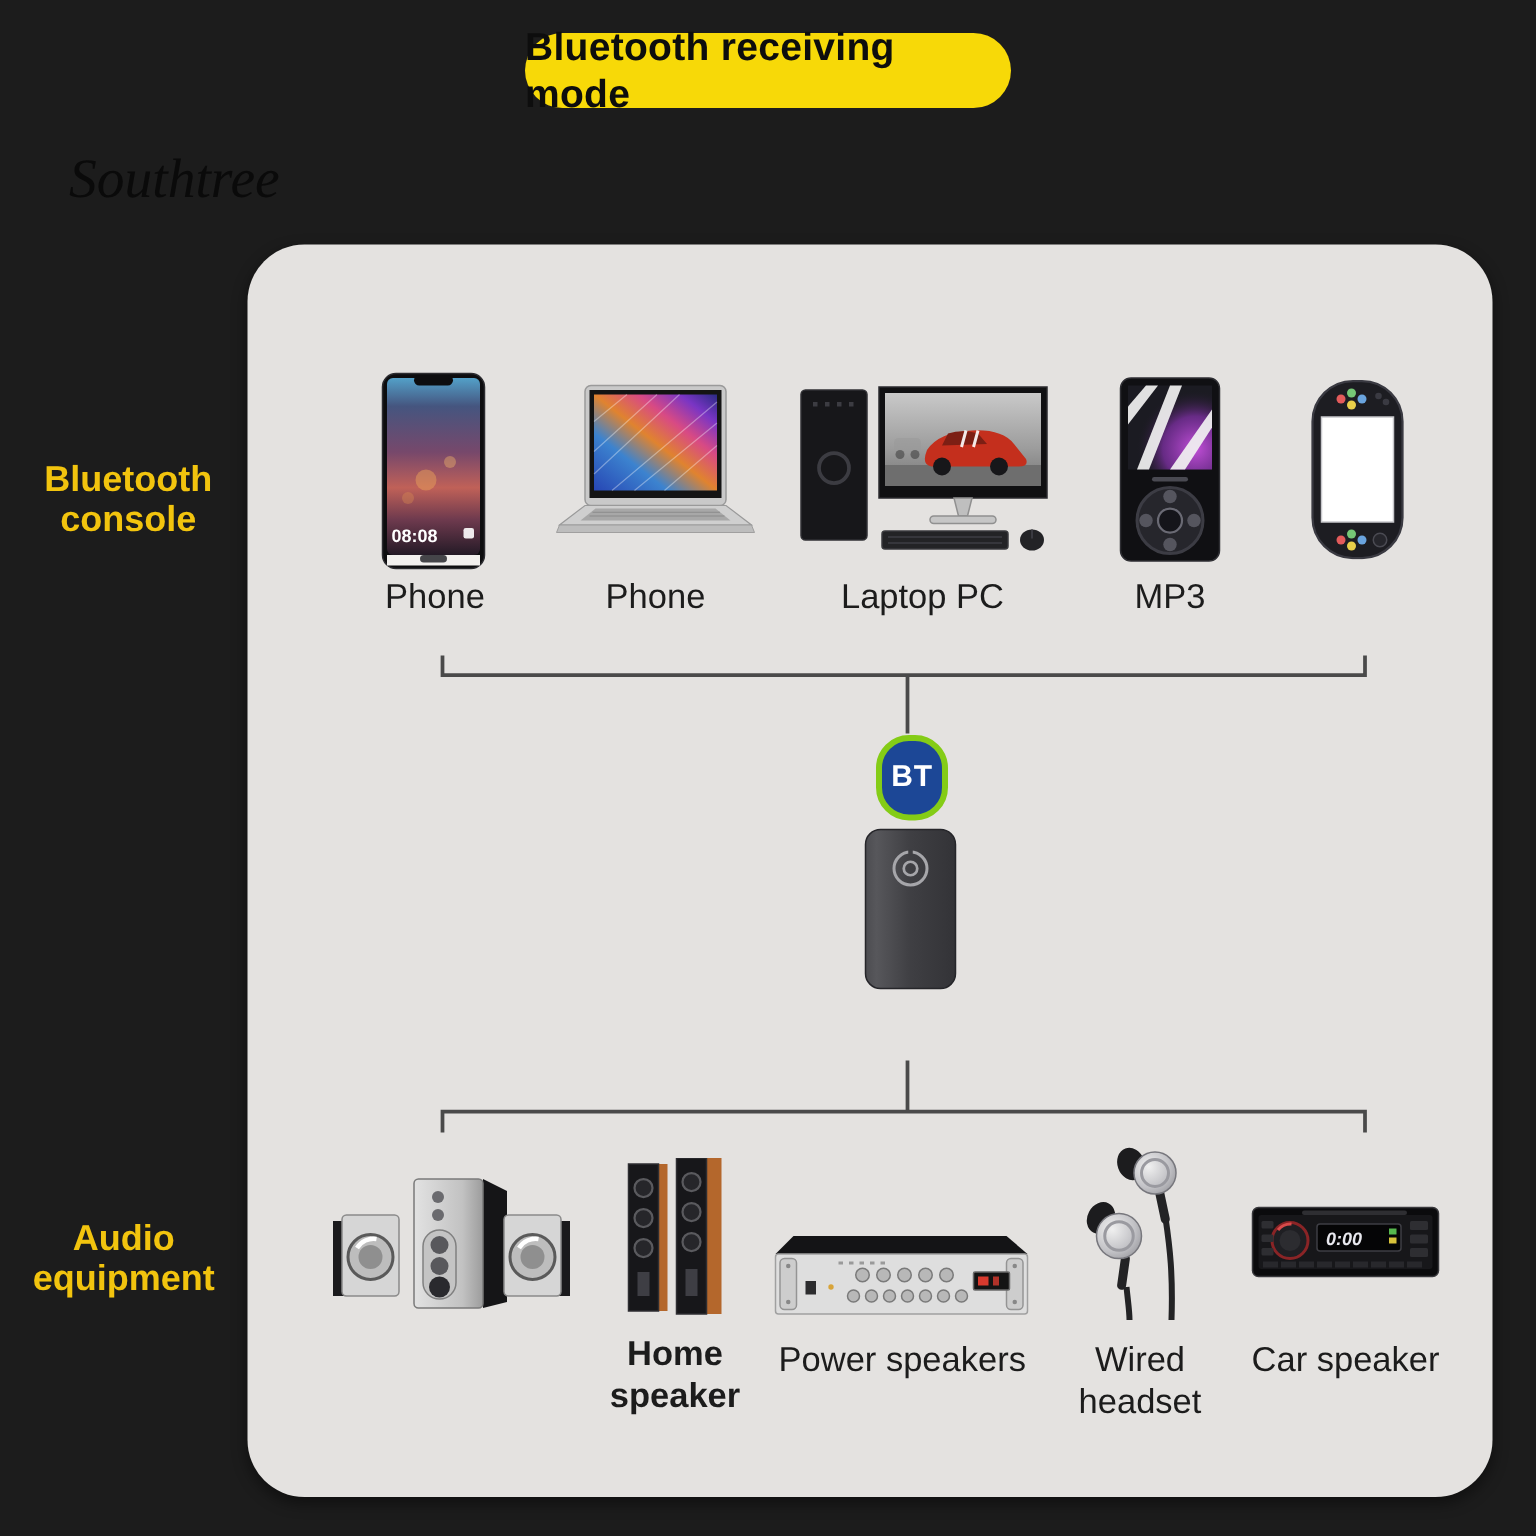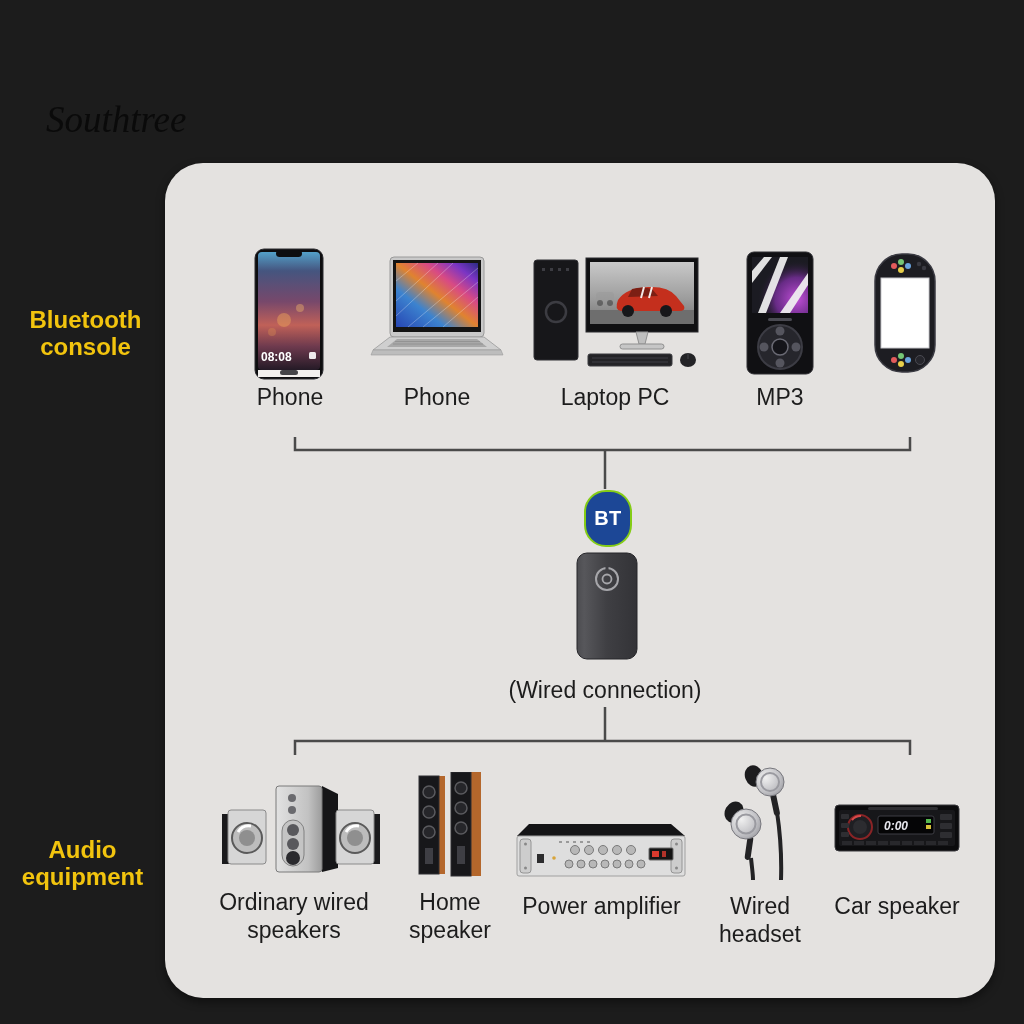--- a/index.html
+++ b/index.html
@@ -8,34 +8,37 @@
   .banner{position:absolute;left:350px;top:22px;width:324px;height:50px;background:#f7d908;
           border-radius:26px;display:flex;align-items:center;justify-content:center;
           font-weight:bold;font-size:26px;color:#0d0d0d;letter-spacing:0.2px;}
   .watermark{position:absolute;left:46px;top:98px;font-family:"Liberation Serif",serif;
              font-style:italic;font-size:37px;color:#0a0a0a;}
   .panel{position:absolute;left:165px;top:163px;width:830px;height:835px;background:#e4e2e0;
          border-radius:38px;box-shadow:0 4px 10px rgba(0,0,0,0.45);}
   .side-label{position:absolute;width:155px;text-align:center;font-weight:bold;font-size:24px;
               line-height:27px;color:#f2c40e;}
   .side-label.top{left:8px;top:306px;}
-  .side-label.bottom{left:5px;top:812px;margin-top:24px;}
+  .side-label.bottom{left:5px;top:812px;}
   .img{position:absolute;line-height:0;}
   .cap{position:absolute;text-align:center;font-size:23px;line-height:28px;color:#1c1c1c;}
   .connectors{position:absolute;left:0;top:0;pointer-events:none;}
   .bt-badge{position:absolute;left:584px;top:490px;width:48px;height:57px;background:#1c4796;
-            border-radius:22px;border:2px solid #84cc16;box-sizing:border-box;display:flex;
+            border-radius:22px;border:4px solid #84cc16;box-sizing:border-box;display:flex;
             align-items:center;justify-content:center;color:#ffffff;font-weight:bold;
             font-size:20px;letter-spacing:0.5px;}
 </style>
 </head>
 <body>
 
 <div class="stage">
 
+  <div class="banner">
+    <span>Bluetooth receiving mode</span>
+  </div>
 
   <div class="watermark">Southtree</div>
 
   <div class="panel"></div>
 
   <div class="side-label top">Bluetooth console</div>
   <div class="side-label bottom">Audio equipment</div>
 
   <svg class="connectors" width="1024" height="1024" viewBox="0 0 1024 1024">
     <g stroke="#4a4a4a" stroke-width="2.5" fill="none">
@@ -211,21 +214,20 @@
         </linearGradient>
       </defs>
       <rect x="1" y="1" width="60" height="106" rx="10" fill="url(#rcv)" stroke="#26262a"></rect>
       <g>
         <circle cx="31" cy="27" r="11" fill="none" stroke="#a6a6aa" stroke-width="2"></circle>
         <circle cx="31" cy="27" r="4.5" fill="none" stroke="#a6a6aa" stroke-width="1.8"></circle>
         <rect x="29.5" y="14.5" width="3" height="4" fill="#3f3f43"></rect>
       </g>
     </svg>
   </div>
-  <div class="cap" style="left:480px;top:676px;width:250px;">(Wired connection)</div>
 
   <div class="img" style="left:220px;top:778px;">
     <svg width="162" height="104" viewBox="0 0 162 104">
       <defs>
         <linearGradient id="subgrad" x1="0" y1="0" x2="1" y2="0">
           <stop offset="0" stop-color="#e2e2e2"></stop>
             <stop offset="0.7" stop-color="#c2c2c2"></stop>
           <stop offset="1" stop-color="#9c9c9c"></stop>
         </linearGradient>
       </defs>
@@ -245,21 +247,20 @@
         <circle cx="73" cy="66" r="6" fill="#58585c"></circle>
       <circle cx="73" cy="80" r="7" fill="#2a2a2e"></circle>
 
       <rect x="150" y="36" width="10" height="50" fill="#1a1a1c"></rect>
       <rect x="116" y="32" width="38" height="54" rx="3" fill="#d6d6d6" stroke="#8a8a8a"></rect>
       <circle cx="135" cy="60" r="15" fill="#bdbdbd" stroke="#5a5a5a" stroke-width="2"></circle>
       <circle cx="135" cy="60" r="8" fill="#8f8f8f"></circle>
       <path d="M126 54 a13 13 0 0 1 13 -6" stroke="#ffffff" stroke-width="3" fill="none"></path>
     </svg>
   </div>
-  <div class="cap" style="left:205px;top:888px;width:178px;">Ordinary wired speakers</div>
 
   <div class="img" style="left:417px;top:772px;">
     <svg width="66" height="106" viewBox="0 0 66 106">
       <rect x="20" y="4" width="8" height="98" fill="#b4672c"></rect>
       <rect x="2" y="4" width="20" height="98" fill="#17171a" stroke="#2e2e32"></rect>
       <g fill="#26262a" stroke="#5a5a5e" stroke-width="1.5">
         <circle cx="12" cy="20" r="6"></circle>
           <circle cx="12" cy="40" r="6"></circle>
           <circle cx="12" cy="60" r="6"></circle>
       </g>
@@ -267,21 +268,21 @@
       <rect x="54" y="0" width="10" height="104" fill="#b4672c"></rect>
       <rect x="34" y="0" width="20" height="104" fill="#17171a" stroke="#2e2e32"></rect>
       <g fill="#26262a" stroke="#5a5a5e" stroke-width="1.5">
         <circle cx="44" cy="16" r="6"></circle>
           <circle cx="44" cy="36" r="6"></circle>
           <circle cx="44" cy="56" r="6"></circle>
       </g>
       <rect x="40" y="74" width="8" height="18" fill="#3e3e44"></rect>
     </svg>
   </div>
-  <div class="cap" style="left:400px;top:888px;width:100px;">Home speaker</div>
+  <div class="cap" style="left:400px;top:888px;width:100px;font-weight:bold;">Home speaker</div>
 
   <div class="img" style="left:513px;top:820px;">
     <svg width="176" height="60" viewBox="0 0 176 60">
       <path d="M16 4 L158 4 L172 16 L4 16 Z" fill="#141416"></path>
       <rect x="4" y="16" width="168" height="40" rx="2" fill="#dedede" stroke="#a0a0a0"></rect>
       <rect x="7" y="19" width="11" height="34" rx="3" fill="#cdcdcd" stroke="#949494"></rect>
       <rect x="158" y="19" width="11" height="34" rx="3" fill="#cdcdcd" stroke="#949494"></rect>
       <g fill="#888888">
           <circle cx="12.5" cy="24" r="1.5"></circle>
           <circle cx="12.5" cy="48" r="1.5"></circle>
@@ -311,21 +312,21 @@
           <circle cx="92" cy="44" r="4"></circle>
           <circle cx="104" cy="44" r="4"></circle>
           <circle cx="116" cy="44" r="4"></circle>
           <circle cx="128" cy="44" r="4"></circle>
       </g>
       <rect x="136" y="28" width="24" height="12" rx="1" fill="#141414" stroke="#6a6a6a"></rect>
       <rect x="139" y="31" width="7" height="6" fill="#d83a2e"></rect>
       <rect x="149" y="31" width="4" height="6" fill="#d83a2e" opacity="0.8"></rect>
     </svg>
   </div>
-  <div class="cap" style="left:514px;top:892px;width:175px;">Power amplifier</div>
+  <div class="cap" style="left:514px;top:892px;width:175px;">Power speakers</div>
 
   <div class="img" style="left:722px;top:762px;">
     <svg width="74" height="118" viewBox="0 0 74 118">
       <defs>
         <radialGradient id="bud" cx="0.35" cy="0.35" r="0.9">
           <stop offset="0" stop-color="#f0f0f0"></stop>
             <stop offset="0.55" stop-color="#c2c2c6"></stop>
           <stop offset="1" stop-color="#88888e"></stop>
         </radialGradient>
       </defs>

